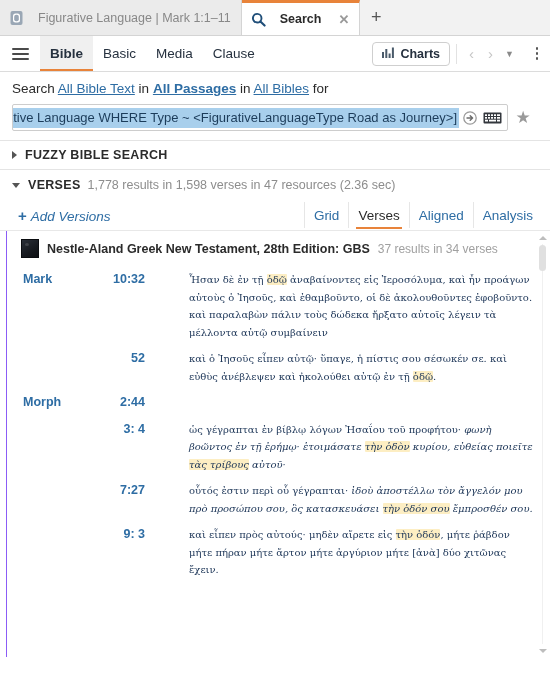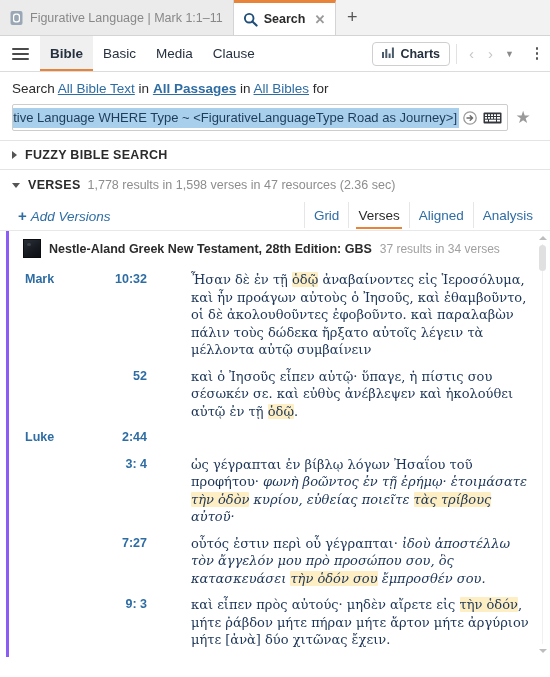--- a/index.html
+++ b/index.html
@@ -24,21 +24,21 @@
   #tabbar .accent-strip {
     position: absolute;
     top: 0; left: 0;
     width: 48px; height: 3px;
     background: #3a7ebf;
   }
   .tab {
     position: relative;
     display: flex;
     align-items: center;
-    gap: 6px;
+    gap: 14px;
     padding: 0 10px 0 9px;
     font-size: 13px;
     color: #888888;
     background: #ebebeb;
     border-right: 1px solid #d4d4d4;
     cursor: default;
     white-space: nowrap;
   }
   .tab.inactive { background: #ebebeb; }
   .tab.active {
@@ -317,21 +317,21 @@
   
   #results {
     position: relative;
     height: 427px;
     border-top: 1px solid #e8e8e8;
     overflow: hidden;
   }
   #results-inner {
     padding: 0 16px 0 6px;
     height: 100%;
-    border-left: 3px solid #8b5cf6;
+    border-left: 1px solid #8b5cf6;
     margin-left: 6px;
   }
   #resource-hdr {
     display: flex;
     align-items: center;
     gap: 8px;
     padding: 8px 0 4px 8px;
   }
   #book-cover {
     width: 18px; height: 19px;
@@ -380,21 +380,21 @@
     font-weight: bold;
     line-height: 17.5px;
     cursor: pointer;
     white-space: pre;
   }
   .verse-text {
     flex: 1;
     min-width: 0;
     padding-left: 12px;
     font-family: "DejaVu Serif", serif;
-    font-size: 13px;
+    font-size: 10px;
     line-height: 17.5px;
     color: #1c3557;
   }
   .verse-text .hl {
     background: #fdeec3;
     border-radius: 1px;
   }
   .verse-text .it { font-style: italic; }
 
   
@@ -610,21 +610,21 @@
           <div class="verse-book">Mark</div>
           <div class="verse-ref">10:32</div>
           <div class="verse-text"><span>Ἦσαν δὲ ἐν τῇ </span><span class="hl">ὁδῷ</span><span> ἀναβαίνοντες εἰς Ἱεροσόλυμα, καὶ ἦν προάγων αὐτοὺς ὁ Ἰησοῦς, καὶ ἐθαμβοῦντο, οἱ δὲ ἀκολουθοῦντες ἐφοβοῦντο. καὶ παραλαβὼν πάλιν τοὺς δώδεκα ἤρξατο αὐτοῖς λέγειν τὰ μέλλοντα αὐτῷ συμβαίνειν</span></div>
         </div>
         <div class="verse">
           <div class="verse-book"></div>
           <div class="verse-ref">52</div>
           <div class="verse-text"><span>καὶ ὁ Ἰησοῦς εἶπεν αὐτῷ· ὕπαγε, ἡ πίστις σου σέσωκέν σε. καὶ εὐθὺς ἀνέβλεψεν καὶ ἠκολούθει αὐτῷ ἐν τῇ </span><span class="hl">ὁδῷ</span><span>.</span></div>
         </div>
         <div class="verse">
-          <div class="verse-book">Luke</div>
+          <div class="verse-book">Morph</div>
           <div class="verse-ref">2:44</div>
         </div>
         <div class="verse">
           <div class="verse-book"></div>
           <div class="verse-ref">3: 4</div>
           <div class="verse-text"><span>ὡς γέγραπται ἐν βίβλῳ λόγων Ἠσαΐου τοῦ προφήτου· </span><span class="it">φωνὴ βοῶντος ἐν τῇ ἐρήμῳ· ἑτοιμάσατε </span><span class="hl it">τὴν ὁδὸν</span><span class="it"> κυρίου, εὐθείας ποιεῖτε </span><span class="hl it">τὰς τρίβους</span><span class="it"> αὐτοῦ·</span></div>
         </div>
         <div class="verse">
           <div class="verse-book"></div>
           <div class="verse-ref">7:27</div>

